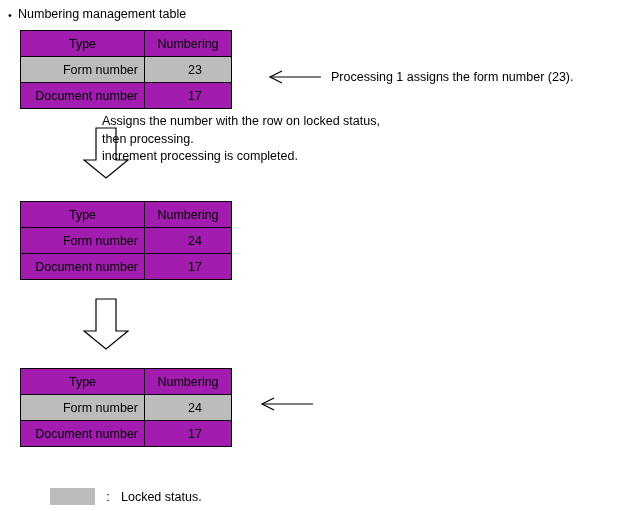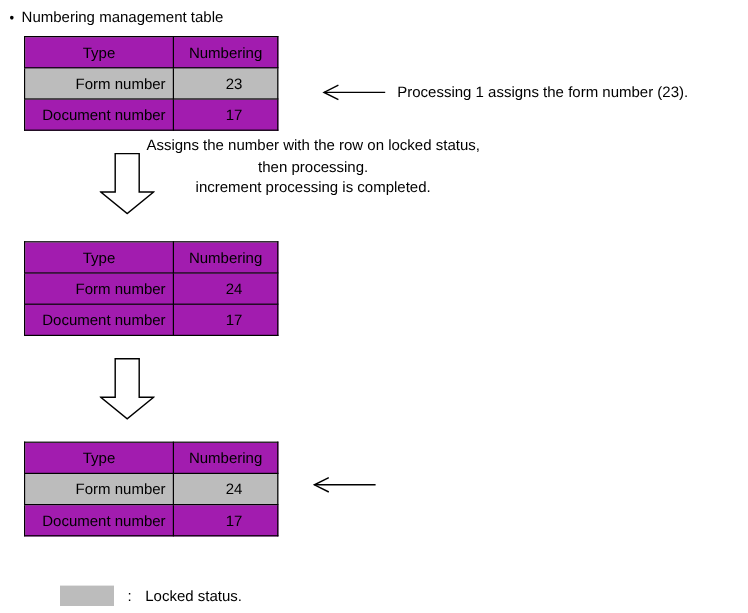--- a/index.html
+++ b/index.html
@@ -63,26 +63,25 @@
 
   #annotation-1 { left: 268px; top: 56px; margin-top: 12px; }
   #annotation-2 { left: 260px; top: 395px; }
 
   
   #down-arrow-1 { left: 83px; top: 127px; }
   #down-arrow-2 { left: 83px; top: 298px; }
 
   
   #explanation {
-    left: 122px;
+    left: 102px;
     top: 113px;
     font-size: 12.5px;
     line-height: 17.5px;
     white-space: nowrap;
-    text-align: center;
   }
 
   
   #legend {
     left: 22px;
     top: 487px;
     font-size: 12.5px;
     line-height: 18px;
     margin-left: 28px;
   }

